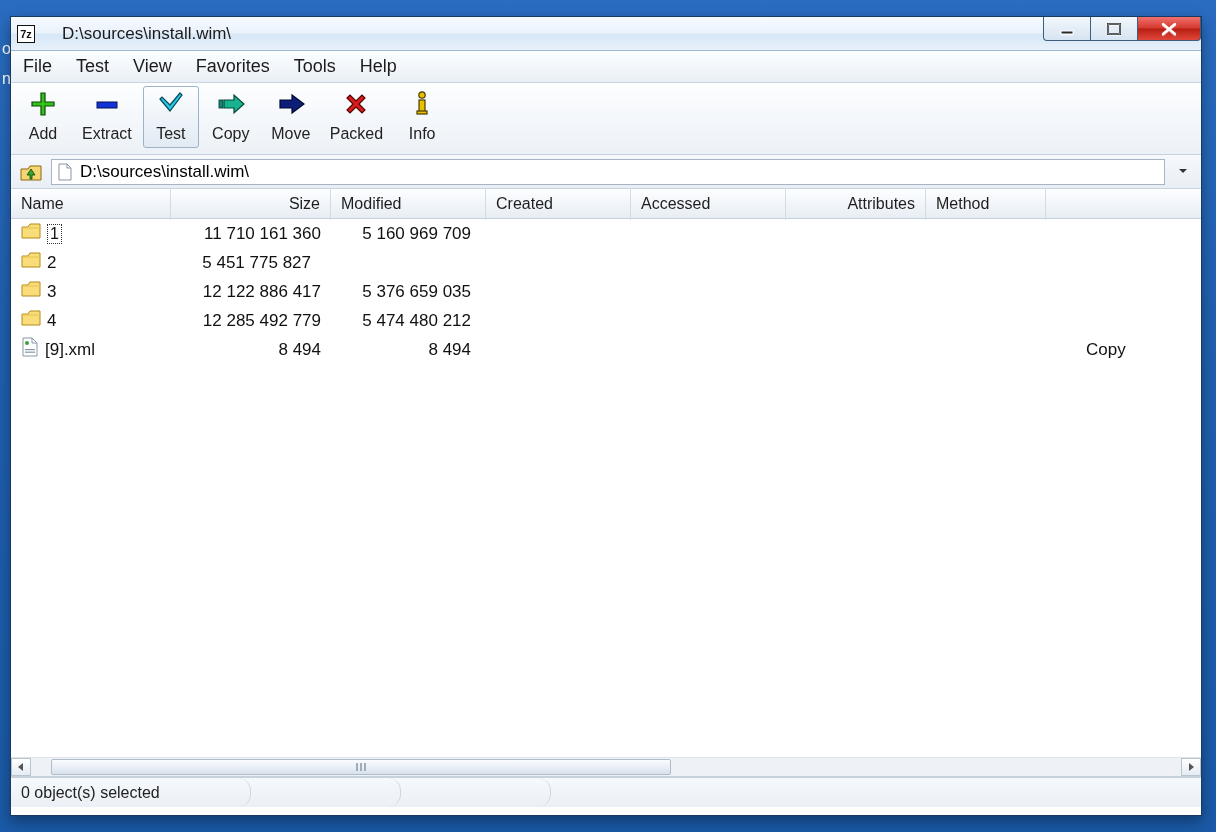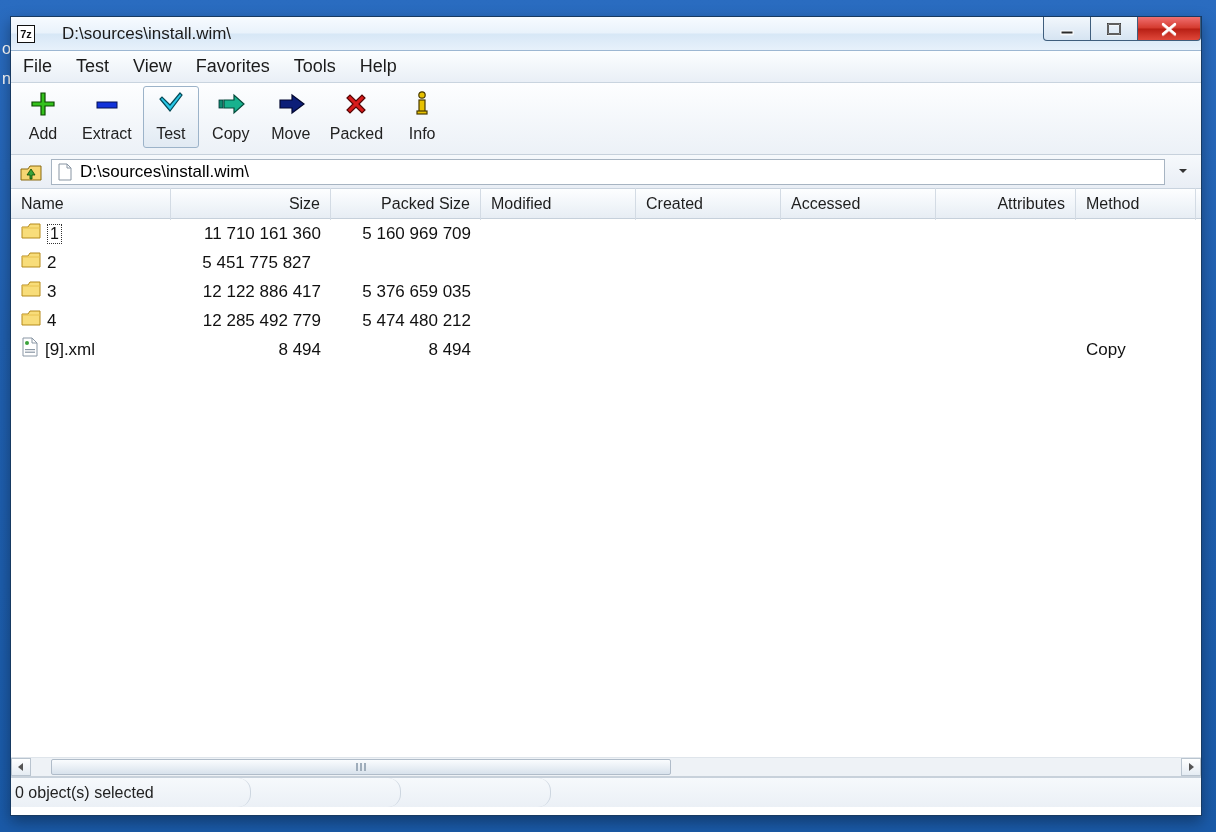--- a/index.html
+++ b/index.html
@@ -220,21 +220,21 @@
   .status {
     height:30px;
     border-top:1px solid #c7d1db;
     background:linear-gradient(180deg,#f6f9fc,#ebf0f6);
     display:flex;
   }
   .spane {
     height:100%;
     border-right:1px solid #cdd6e0;
     display:flex; align-items:center;
-    padding:0 4px;
+    padding:0 10px;
     font-size:16px;
     border-radius:13px;
   }
   .spane:first-child { width:240px; }
   .spane:nth-child(2) { width:150px; }
   .spane:nth-child(3) { width:150px; }
   .spane:last-child { flex:1; border-right:none; }
 </style>
 </head>
 <body>
@@ -369,21 +369,20 @@
     <span class="drop">
       <svg width="12" height="12" viewBox="0 0 12 12">
           <path d="M2 4l4 4 4-4z" fill="#333"></path>
         </svg>
     </span>
   </div>
 
   <div class="headers">
     <div class="hcell col-name">Name</div>
     <div class="hcell col-size right">Size</div>
-    <div class="hcell col-psize right">Packed Size</div>
     <div class="hcell col-mod">Modified</div>
     <div class="hcell col-crt">Created</div>
     <div class="hcell col-acc">Accessed</div>
     <div class="hcell col-attr right">Attributes</div>
     <div class="hcell col-meth">Method</div>
   </div>
 
   <div class="list" id="list">
       <div class="row">
         <div class="cell col-name namecell">

